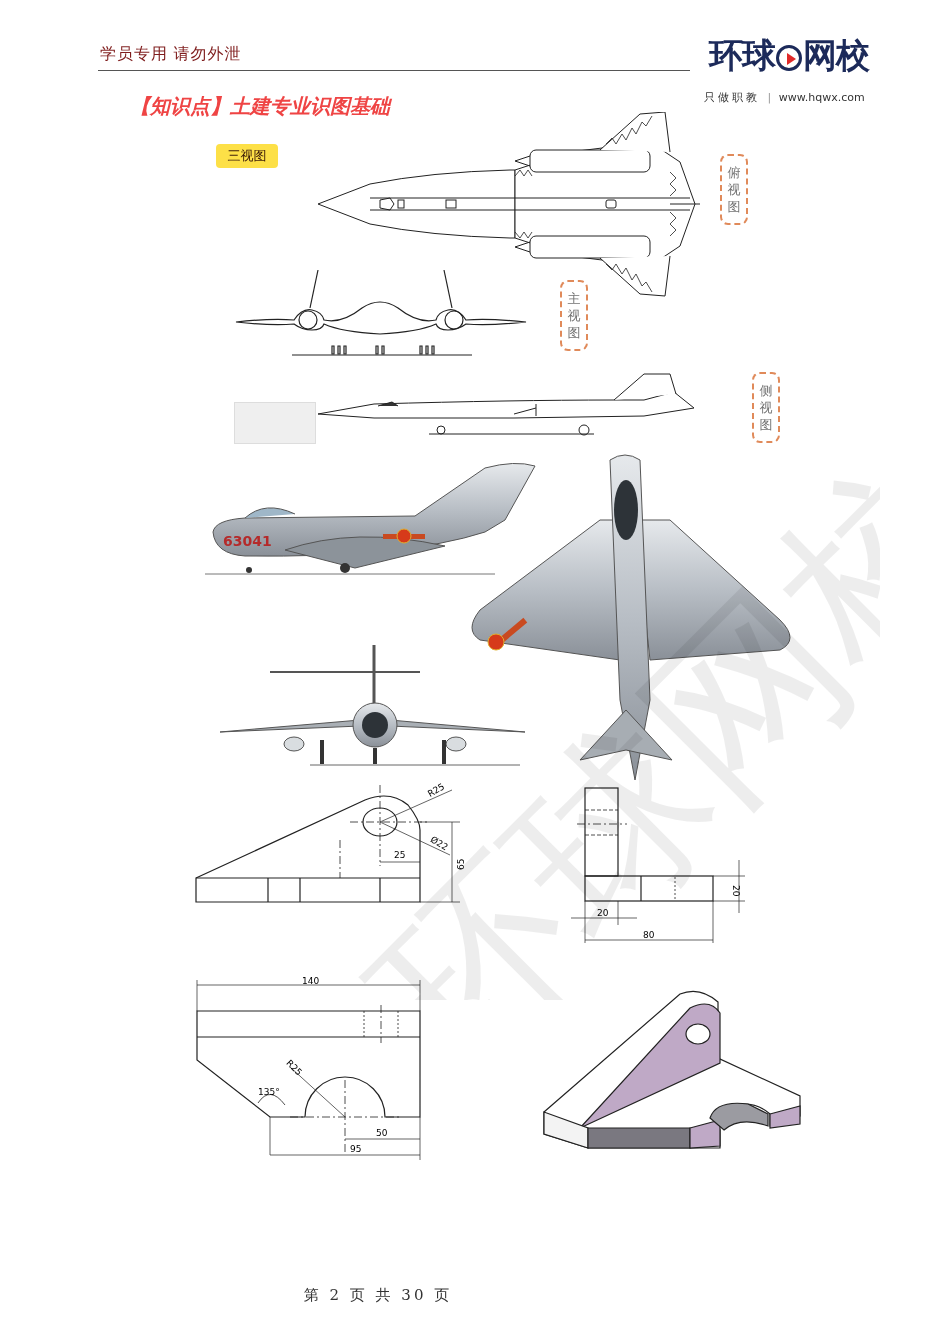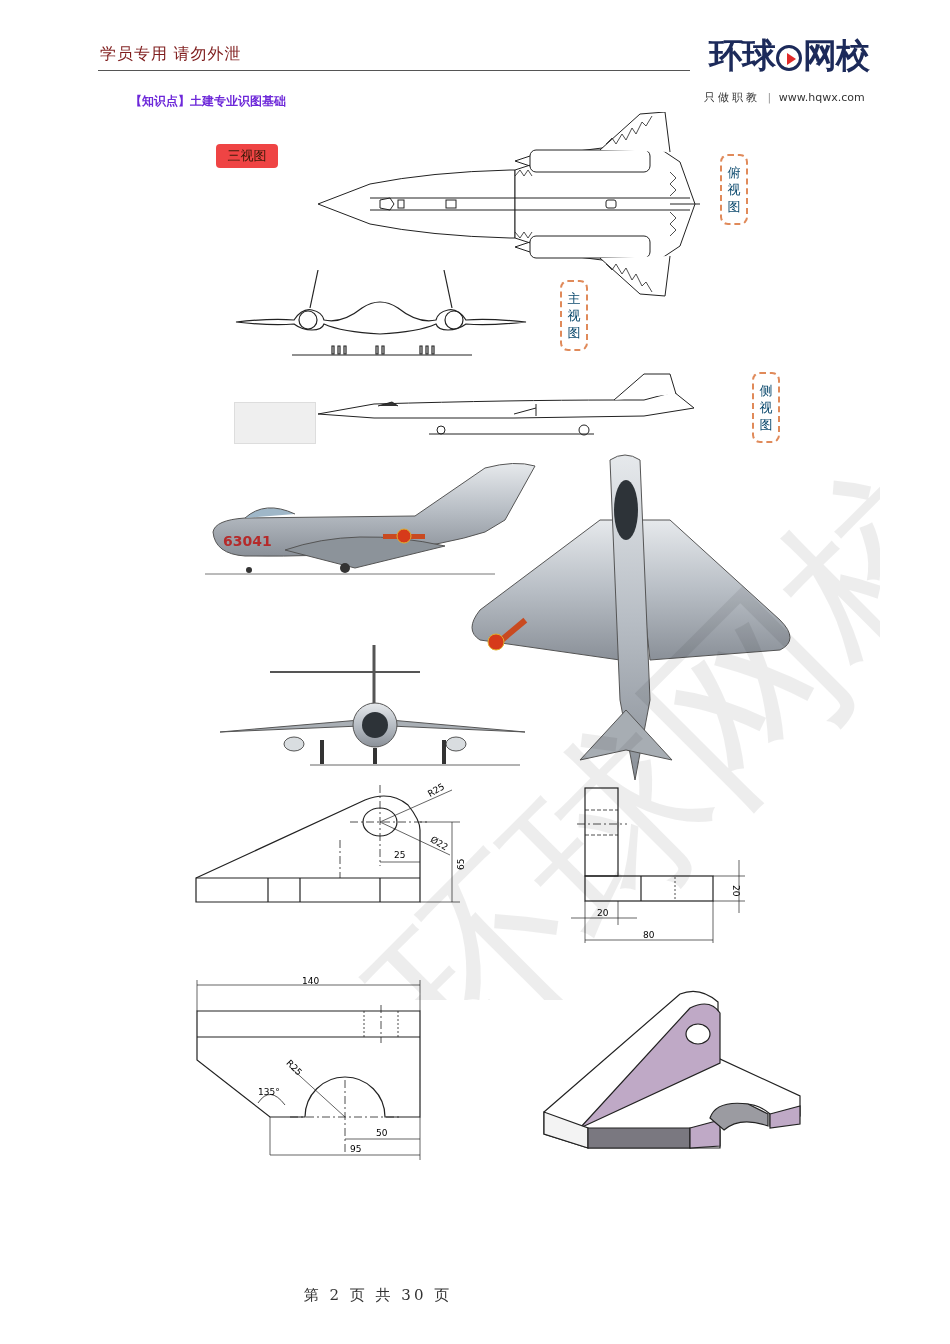--- a/index.html
+++ b/index.html
@@ -9,26 +9,26 @@
   .header-text { left: 100px; top: 44px; font-family: Liberation Sans, sans-serif;
                  font-size: 16px; color: #7f1d1d; letter-spacing: 1px; }
   .header-rule { left: 98px; top: 70px; width: 592px; height: 1px; background: #555; }
   .logo { left: 704px; top: 36px; width: 170px; }
   .logo-main { font-size: 34px; font-weight: bold; color: #1c2a5a; letter-spacing: -1px; line-height: 38px; white-space: nowrap; text-align: center; }
   .logo-play { display: inline-block; width: 26px; height: 26px; border: 3px solid #1c2a5a; border-radius: 50%;
                vertical-align: middle; position: relative; box-sizing: border-box; margin: 0 1px; }
   .logo-play::after { content: ""; position: absolute; left: 8px; top: 5px; border-left: 9px solid #e02a2a;
                       border-top: 6px solid transparent; border-bottom: 6px solid transparent; }
   .logo-sub { font-size: 11px; color: #333; margin-top: 16px; white-space: nowrap; }
-  .section-title { left: 130px; top: 93px; font-size: 12px; font-weight: bold; color: #6d28d9;
-                   font-family: "DejaVu Sans", sans-serif; }
-  .badge { left: 216px; top: 144px; width: 62px; height: 24px; background: #ef4444; border-radius: 4px;
+  .section-title { left: 130px; top: 93px; font-size: 20px; font-weight: bold; color: #ef4444;
+                   font-family: "DejaVu Sans", sans-serif; font-style: italic; }
+  .badge { left: 216px; top: 144px; width: 62px; height: 24px; background: #fde047; border-radius: 4px;
            color: #3a1a08; font-size: 13px; text-align: center; line-height: 24px; }
   .vlabel { border: 2px dashed #e08a5a; border-radius: 8px; width: 20px; padding: 8px 2px;
-            font-size: 13px; color: #0c4a6e; text-align: center; line-height: 17px; }
+            font-size: 13px; color: #737373; text-align: center; line-height: 17px; }
   .placeholder { left: 234px; top: 402px; width: 80px; height: 40px; background: #efefef; border: 1px solid #ddd; }
   .watermark { left: 120px; top: 280px; width: 760px; height: 720px; pointer-events: none; }
   .footer { left: 0; width: 756px; top: 1286px; text-align: center; font-family: "DejaVu Serif", "Liberation Serif", serif;
             font-size: 15px; color: #333; letter-spacing: 3px; }
   svg text { font-family: "DejaVu Sans", sans-serif; }
 </style>
 </head>
 <body>
 
 <div class="abs header-text">学员专用  请勿外泄</div>

